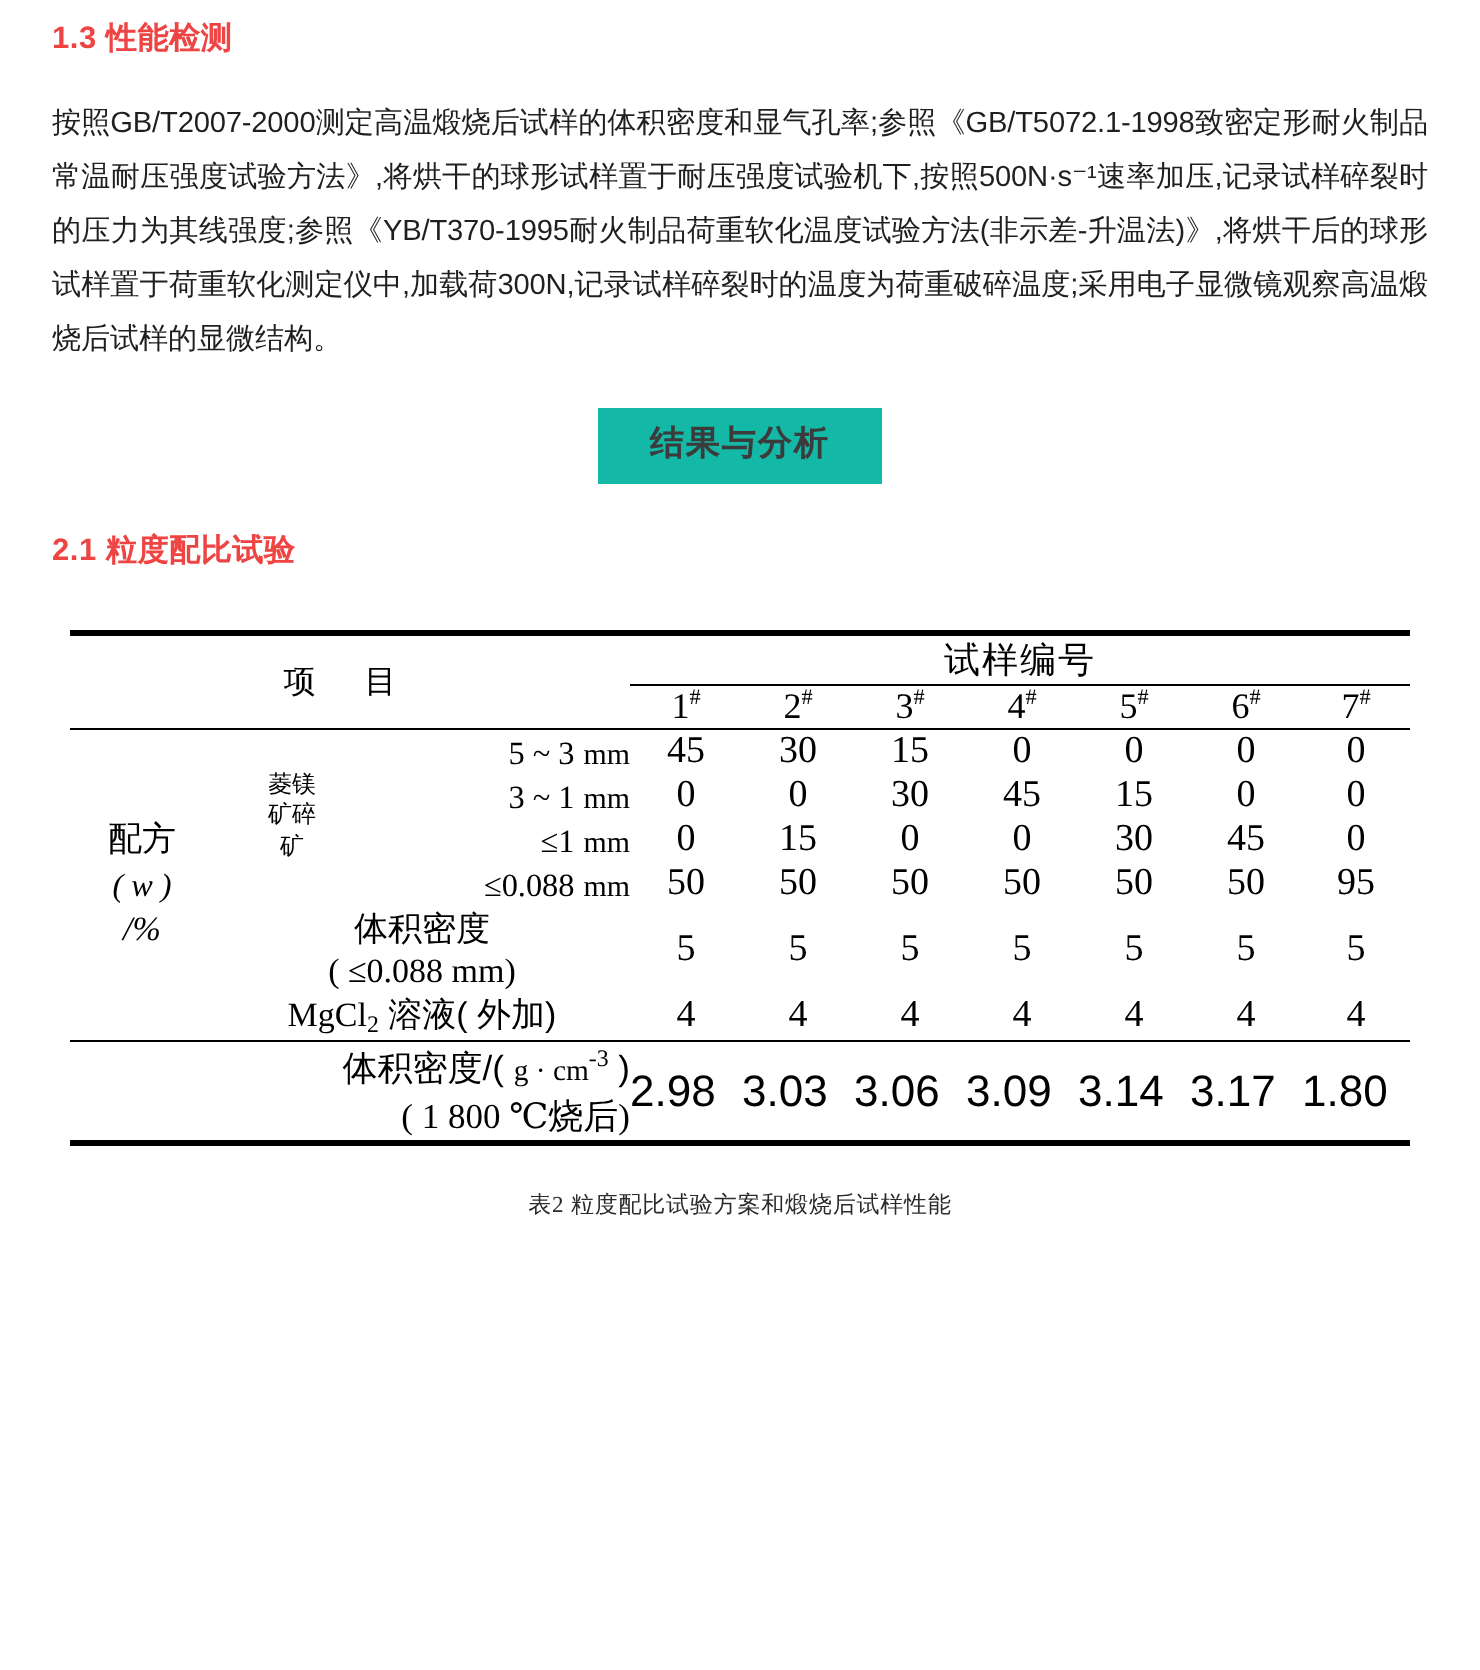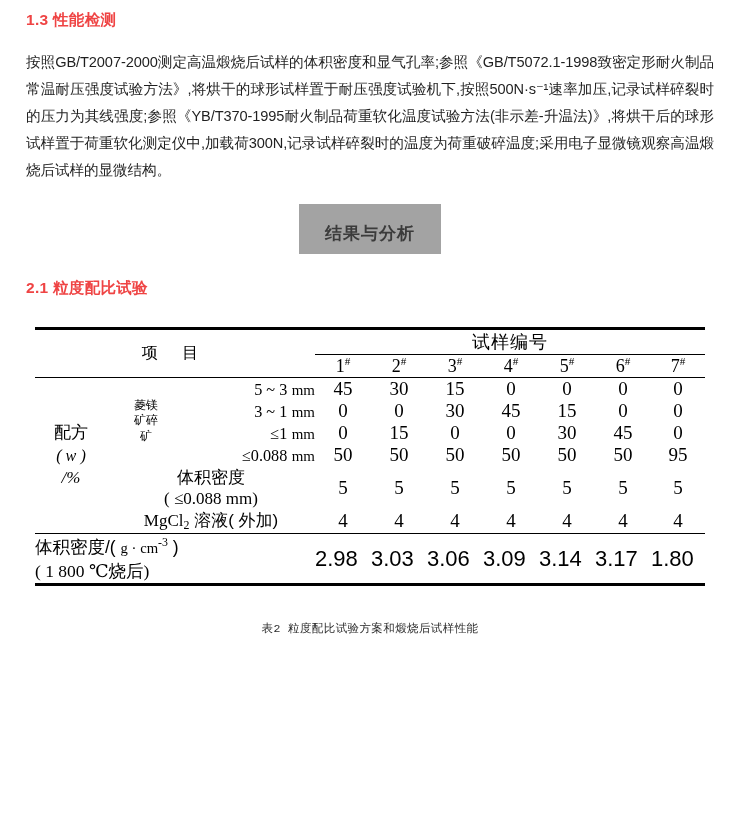--- a/index.html
+++ b/index.html
@@ -51,26 +51,26 @@
   
   .banner-wrap {
     display: flex;
     justify-content: center;
     align-items: center;
     padding-top: 20px;
     padding-bottom: 6px;
   }
   .banner {
     position: relative;
-    background: #a3a3a3;
+    background: #14b8a6;
     color: #3b3b3b;
     font-size: 17px;
     font-weight: bold;
     letter-spacing: 1px;
-    padding: 21px 26px 10px 26px;
+    padding: 9px 26px 10px 26px;
     line-height: 1.1;
   }
   .banner::after {
     content: "";
     position: absolute;
     left: 6px;
     right: -8px;
     bottom: -8px;
     height: 8px;
     background: #f6ead7;
@@ -166,42 +166,42 @@
     font-family: Liberation Mono, monospace;
     font-size: 12px;
     text-align: center;
     line-height: 1.28;
     white-space: nowrap;
   }
 
   .dens-label {
     font-family: "Liberation Sans", "DejaVu Sans", sans-serif;
     font-size: 17.5px;
-    text-align: left;
+    text-align: right;
     line-height: 1.35;
     padding: 8px 0 9px 0;
     white-space: nowrap;
   }
   .dens-label .ser { font-family: "Liberation Serif","DejaVu Serif",serif; }
   .dens-label .ser sup { font-size: 0.68em; vertical-align: super; }
   .dens-label .small { font-size: 0.84em; }
 
   .dens-row-vals {
     font-family: Liberation Sans, sans-serif;
     font-size: 22px;
     text-align: left;
     letter-spacing: 0px;
   }
 
   .cap {
     text-align: center;
-    font-family: Liberation Mono, monospace;
+    font-family: Liberation Serif, serif;
     font-size: 11.5px;
     color: #2b2b2b;
-    padding-top: 35px;
+    padding-top: 22px;
     letter-spacing: 0.4px;
   }
 </style>
 </head>
 <body>
 
 <div class="page">
 
   <h2 class="h-sub">1.3 性能检测</h2>
 

